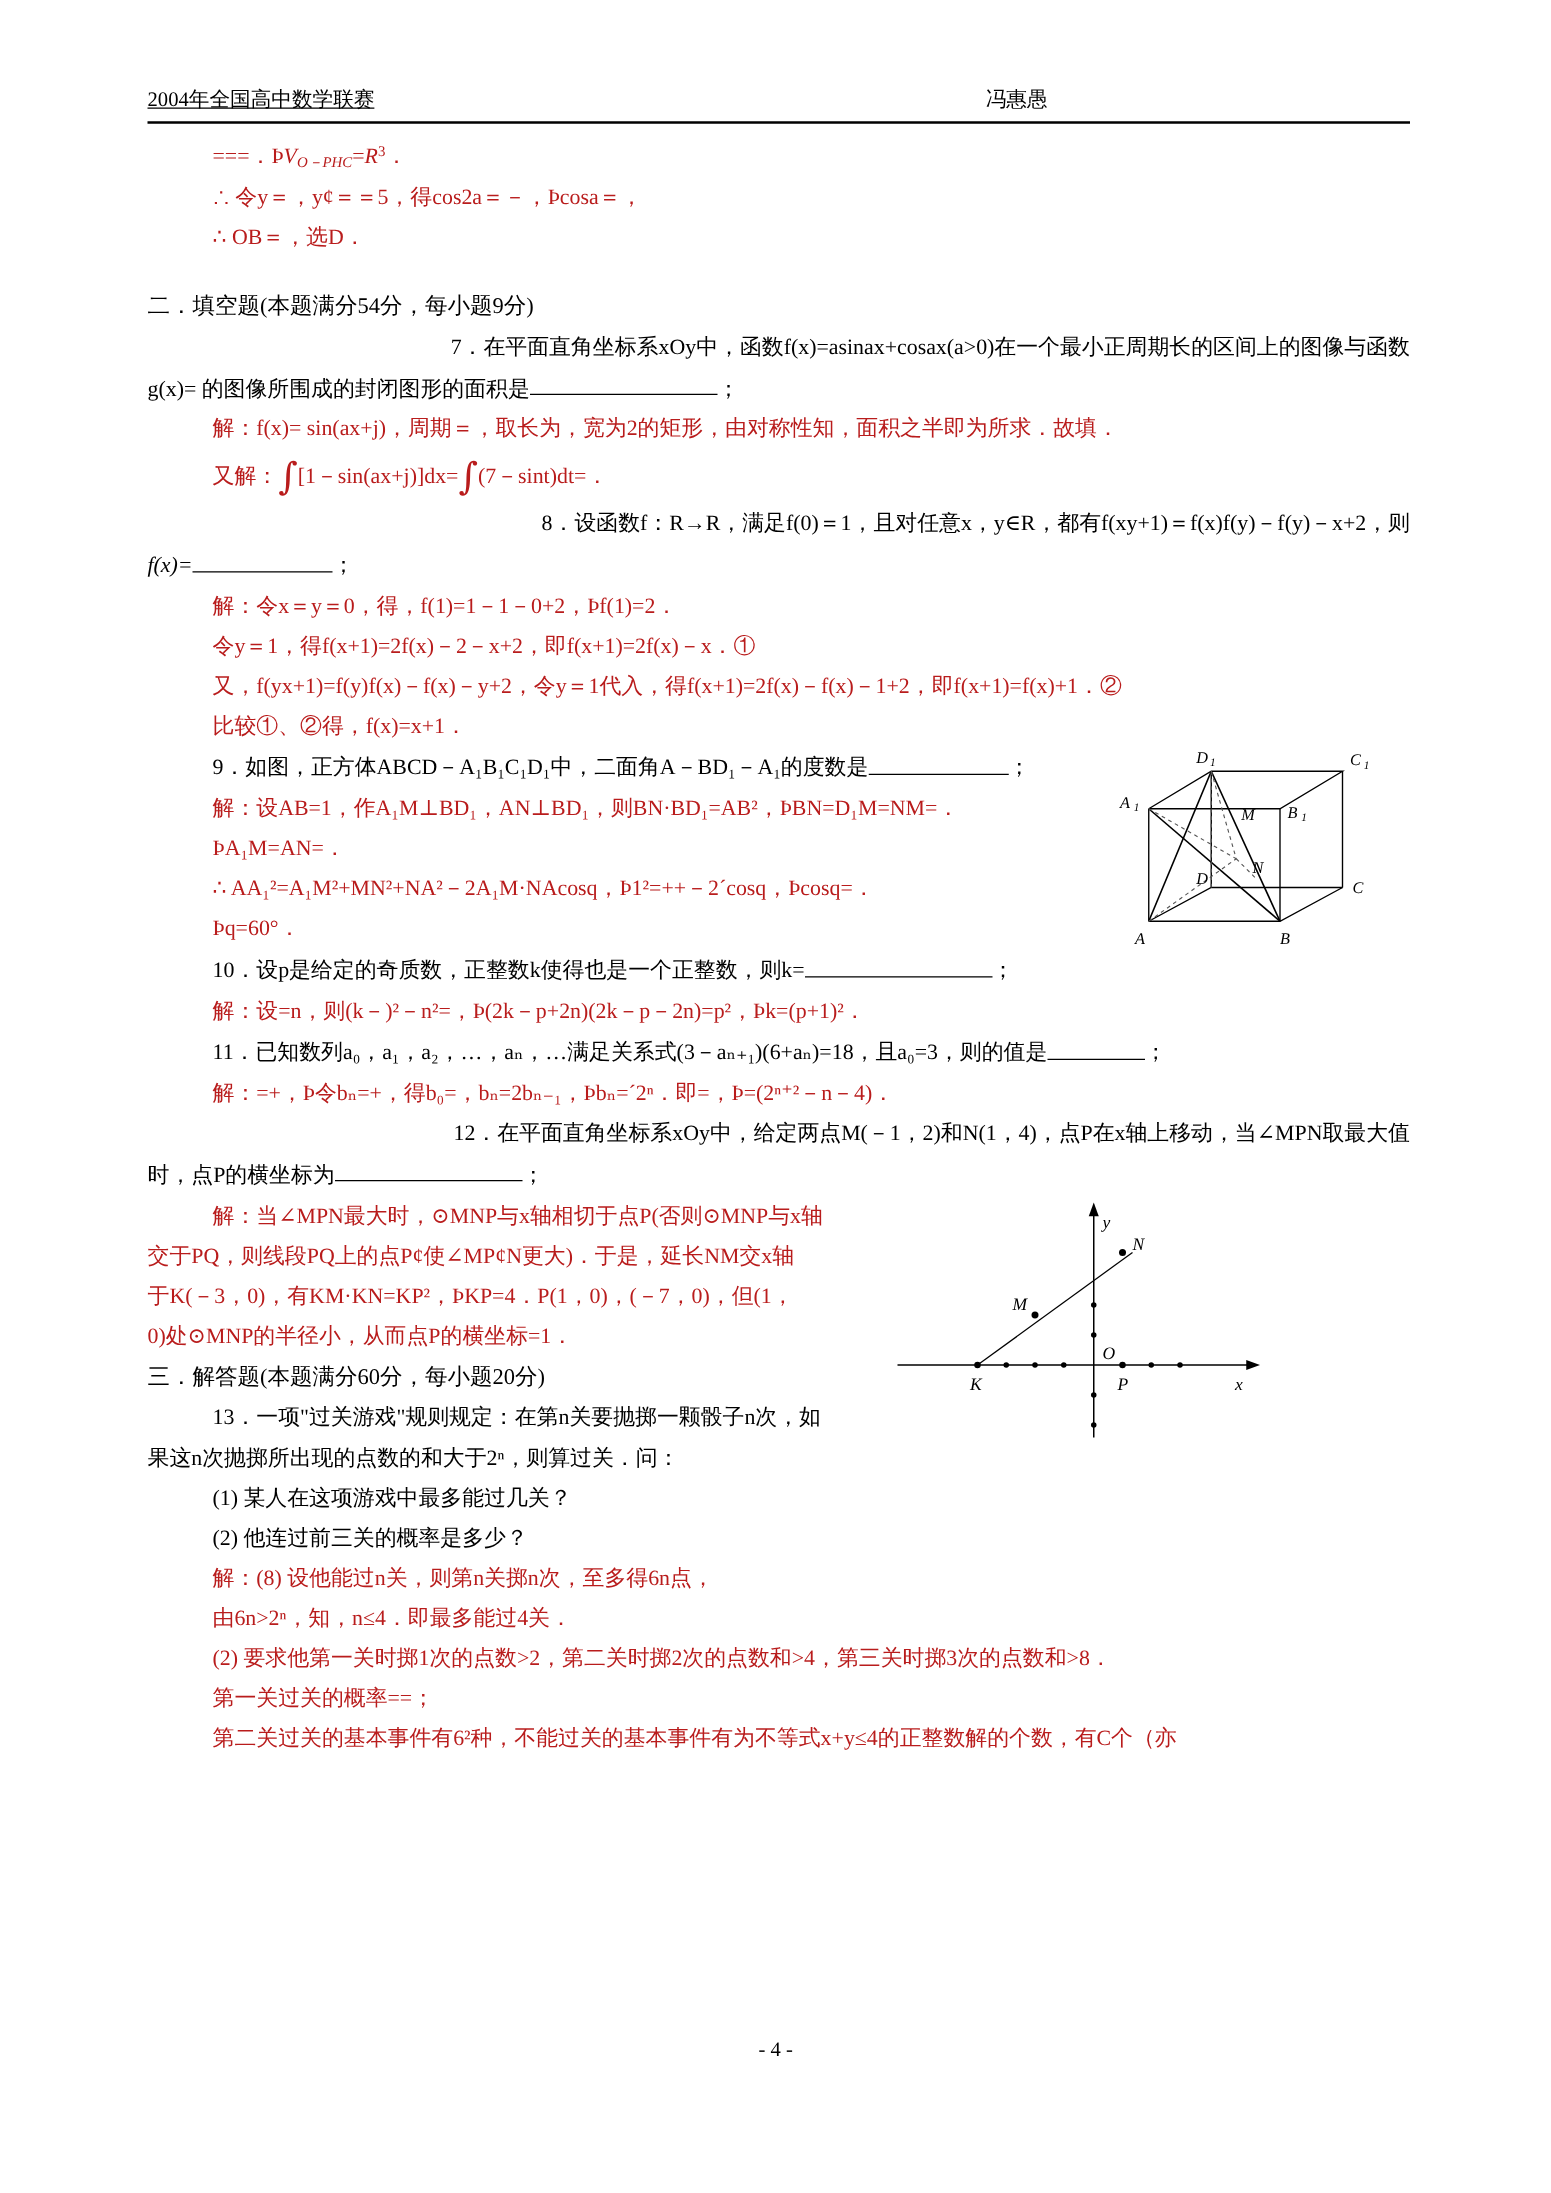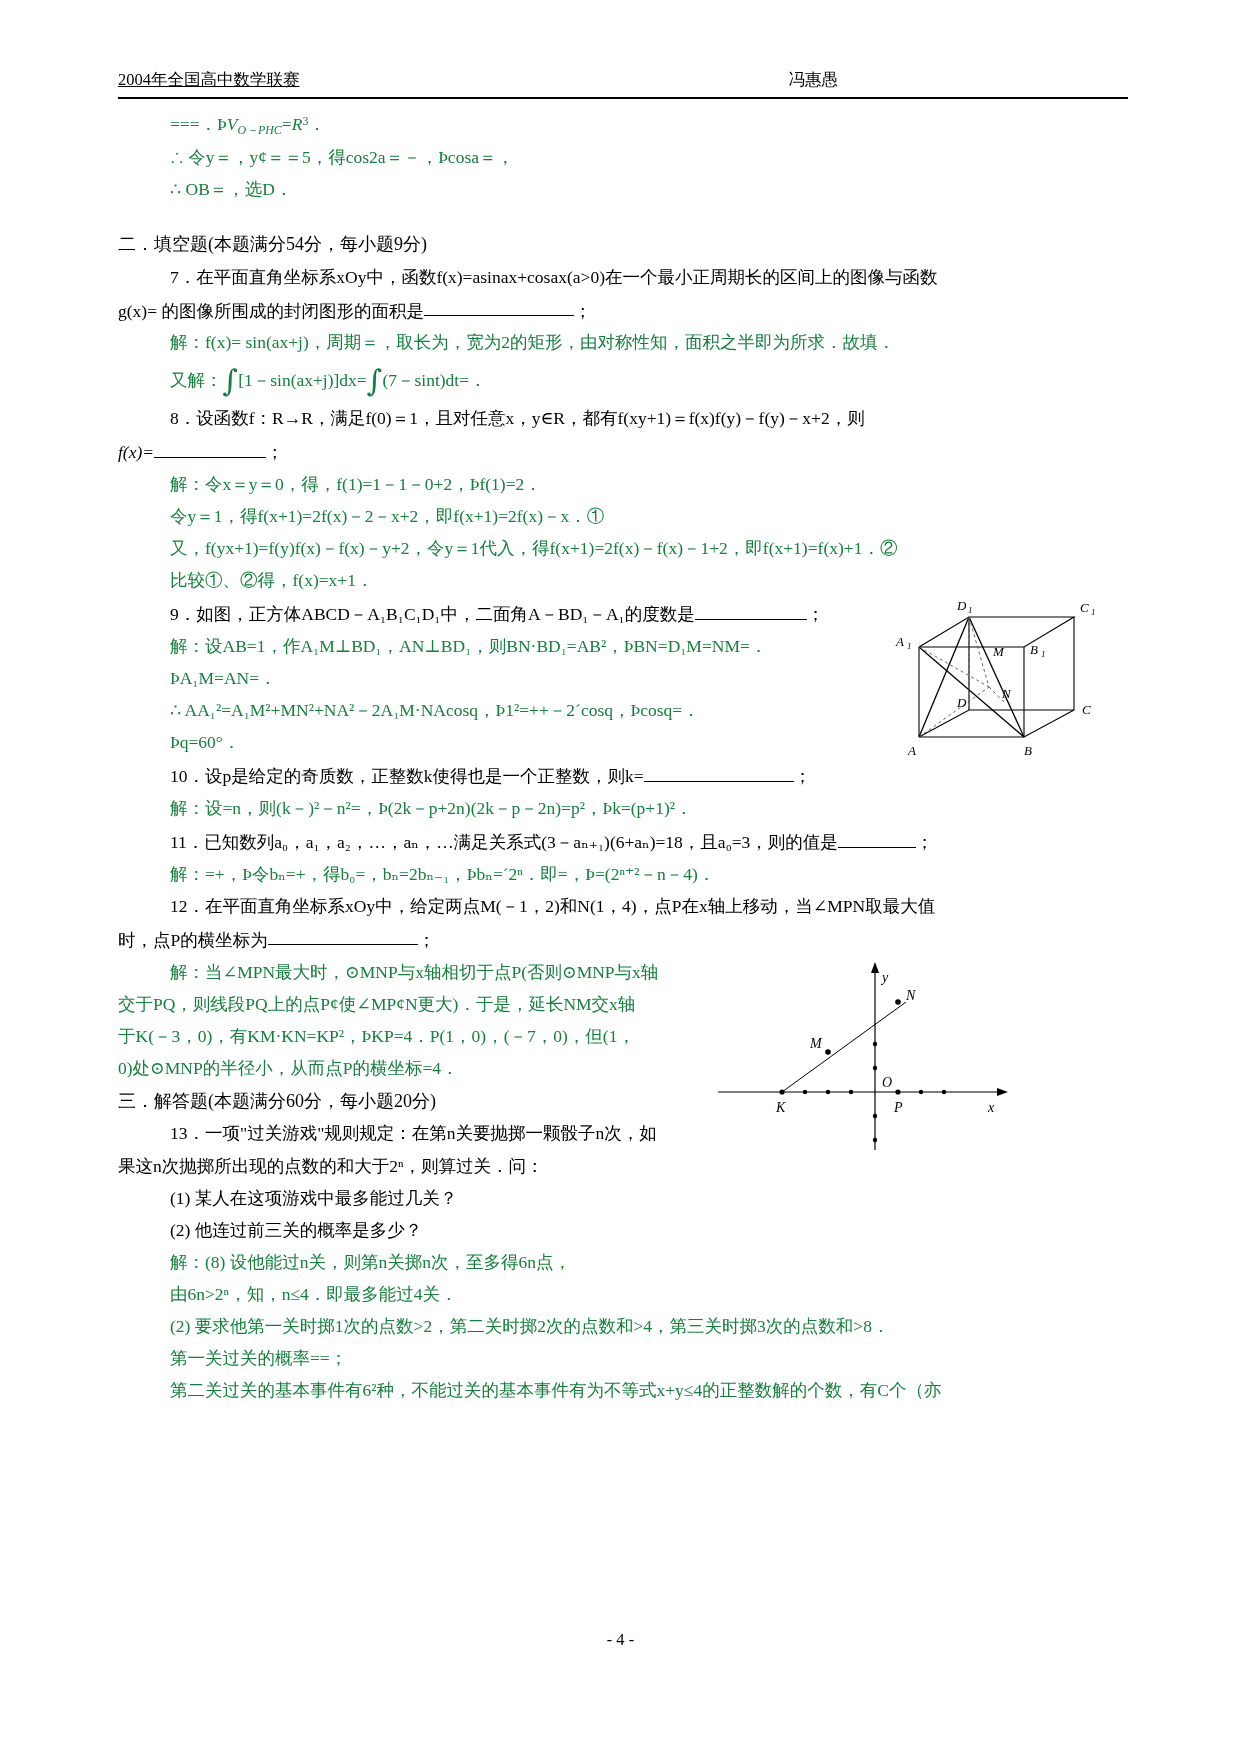--- a/index.html
+++ b/index.html
@@ -38,22 +38,22 @@
     border-top: 2.2px solid #000;
     margin-bottom: 14px;
   }
   
   .line {
     font-size: 17.5px;
     line-height: 1.35;
     margin: 0 0 8.5px 0;
     white-space: nowrap;
   }
-  .line.wrap { white-space: normal; }
-  .red { color: #15803d; }
+  .line.wrap { white-space: normal; text-align: right; }
+  .red { color: #b91c1c; }
   .ind3 { padding-left: 52px; }
   .ind-sol { padding-left: 52px; }
   .sec-title {
     font-size: 18px;
     margin: 0 0 9px 0;
     line-height: 1.35;
   }
   .it { font-style: italic; }
   sub { font-size: 0.68em; vertical-align: -0.28em; font-style: italic;}
   sup { font-size: 0.68em; vertical-align: 0.45em; }
@@ -163,21 +163,21 @@
     </div>
     <div class="line ind-sol red">解：=+，Þ令bₙ=+，得b₀=，bₙ=2bₙ₋₁，Þbₙ=´2ⁿ．即=，Þ=(2ⁿ⁺²－n－4)．</div>
 
     <div class="line wrap ind3">12．在平面直角坐标系xOy中，给定两点M(－1，2)和N(1，4)，点P在x轴上移动，当∠MPN取最大值</div>
     <div class="line">
       <span>时，点P的横坐标为</span><span class="blank b-lg"></span><span>；</span>
     </div>
     <div class="line ind-sol red">解：当∠MPN最大时，⊙MNP与x轴相切于点P(否则⊙MNP与x轴</div>
     <div class="line red">交于PQ，则线段PQ上的点P¢使∠MP¢N更大)．于是，延长NM交x轴</div>
     <div class="line red">于K(－3，0)，有KM·KN=KP²，ÞKP=4．P(1，0)，(－7，0)，但(1，</div>
-    <div class="line red">0)处⊙MNP的半径小，从而点P的横坐标=4．</div>
+    <div class="line red">0)处⊙MNP的半径小，从而点P的横坐标=1．</div>
 
     <div class="sec-title">三．解答题(本题满分60分，每小题20分)</div>
 
     <div class="line ind3">13．一项"过关游戏"规则规定：在第n关要抛掷一颗骰子n次，如</div>
     <div class="line">果这n次抛掷所出现的点数的和大于2ⁿ，则算过关．问：</div>
     <div class="line ind3">(1) 某人在这项游戏中最多能过几关？</div>
     <div class="line ind3">(2) 他连过前三关的概率是多少？</div>
     <div class="line ind-sol red">解：(8) 设他能过n关，则第n关掷n次，至多得6n点，</div>
     <div class="line ind-sol red">由6n&gt;2ⁿ，知，n≤4．即最多能过4关．</div>
     <div class="line ind-sol red">(2) 要求他第一关时掷1次的点数&gt;2，第二关时掷2次的点数和&gt;4，第三关时掷3次的点数和&gt;8．</div>

